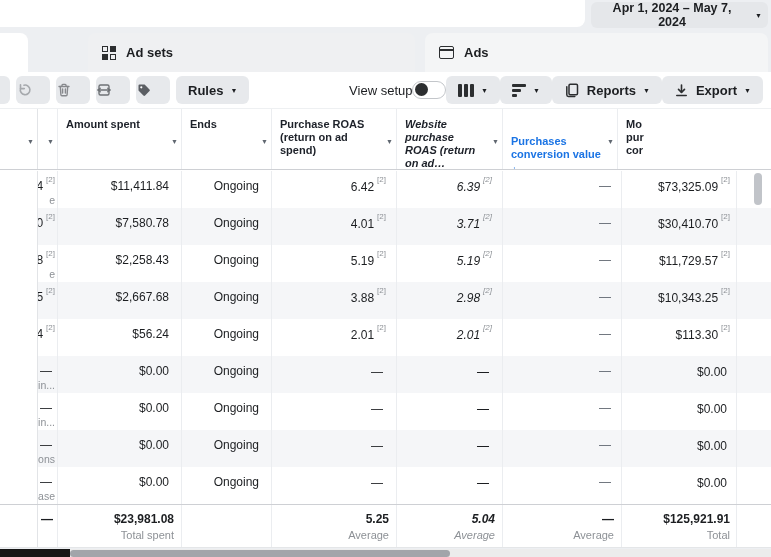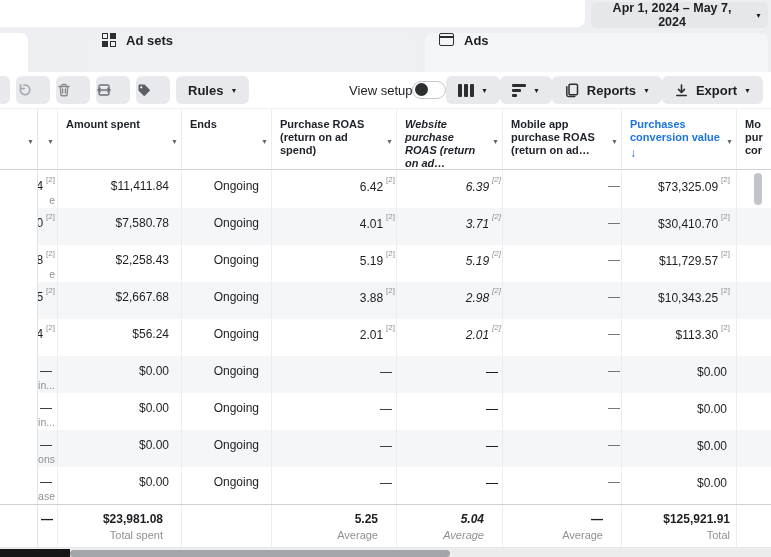--- a/index.html
+++ b/index.html
@@ -10,21 +10,21 @@
   .top-strip{position:absolute;left:0;top:0;width:633px;height:33px;background:#edeff2;}
   .search-bar{position:absolute;left:0;top:0;width:585px;height:27px;background:#fff;border-radius:0 0 8px 0;}
   .date-btn{position:absolute;left:591px;top:2px;width:177px;height:26px;background:#e5e7ea;border:none;
     border-radius:6px;display:flex;align-items:center;justify-content:center;gap:8px;cursor:pointer;}
   .date-btn .lbl{font-size:12.5px;font-weight:600;color:#1c1e21;}
   .caret{font-size:7px;color:#1c1e21;line-height:1;}
 
   
   .tabs-row{position:absolute;left:0;top:33px;width:771px;height:39px;}
   .tab-campaigns-remnant{position:absolute;left:0;top:0;width:28px;height:39px;background:#fff;border-radius:0 8px 0 0;}
-  .tab{position:absolute;top:0;height:39px;border-radius:8px 8px 0 0;display:flex;gap:10px;padding-left:14px;cursor:pointer;}
+  .tab{position:absolute;top:0;height:39px;border-radius:8px 8px 0 0;display:flex;align-items:center;gap:10px;padding-left:14px;cursor:pointer;}
   .tab-adsets{left:88px;width:327px;background:#eff0f2;}
   .tab-ads{left:425px;width:343px;background:#f4f5f6;}
   .tab-label{font-size:13px;font-weight:700;color:#1c1e21;}
   .grid-icon{display:grid;grid-template-columns:6px 6px;grid-template-rows:6px 6px;gap:2px;}
   .grid-icon i{display:block;border:1.5px solid #2c2e30;}
   .grid-icon i.f{background:#2c2e30;}
   .win-icon{display:block;width:15px;height:13px;border:1.5px solid #2c2e30;border-radius:2px;position:relative;}
   .win-icon:before{content:"";position:absolute;left:0;right:0;top:2px;height:1.5px;background:#2c2e30;}
 
   
@@ -63,38 +63,38 @@
   .ends{width:90px;}
   .proas{width:125px;}
   .wroas{width:106px;font-style:italic;}
   .mroas{width:119px;}
   .pcv{width:115px;}
   .last{width:34px;border-right:none;}
 
   .hcell{padding-top:9px;font-size:11px;font-weight:700;line-height:13px;color:#1d2129;}
   .hcell .htxt{padding-left:8px;padding-right:14px;}
   .hcell .sort{position:absolute;right:3px;top:26px;font-size:7px;color:#606770;}
-  .hcell.blue .htxt{color:#1b74e4;}
+  .hcell.blue .htxt{color:#1b74e4;margin-top:17px;}
   .hcell .arrow{display:block;color:#1b74e4;font-size:12px;font-weight:700;margin-top:3px;}
   .hcell.clip .htxt{padding-right:0;}
 
   .num{text-align:right;padding-top:8px;font-size:12px;color:#1c1e21;white-space:nowrap;}
-  .num{padding-right:1px;}
+  .num{padding-right:10px;}
   .amount.num{padding-right:12px;}
   .ends.num{padding-right:12px;}
   .pcv.num{padding-right:6px;}
   sup.fn{font-size:8px;color:#8d9196;margin-left:3px;position:relative;top:-4px;font-weight:400;}
   .c1 .clipline{display:flex;justify-content:flex-end;padding-right:2px;padding-top:8px;font-size:12px;white-space:nowrap;}
   .c1 .subline{display:flex;justify-content:flex-end;padding-right:2px;font-size:10.5px;color:#8d9196;white-space:nowrap;margin-top:1px;}
   .dash{color:#606770;}
 
   .fcell{padding-top:7px;text-align:right;font-size:12px;white-space:nowrap;}
   .fcell .fval{font-weight:700;color:#1c1e21;}
   .fcell .flab{display:block;font-size:11px;color:#8d9196;margin-top:3px;font-weight:400;}
-  .fcell{padding-right:18px;}
+  .fcell{padding-right:7px;}
   .fcell.amount{}
   .fcell.pcv{padding-right:6px;}
   .fcell.c1{padding-right:4px;}
 
   .vscroll-thumb{position:absolute;right:9px;top:101px;width:8px;height:32px;background:#c1c4c9;border-radius:4px;cursor:pointer;}
 
   
   .hscroll{position:absolute;left:0;top:549px;width:771px;height:8px;background:#ececec;}
   .hscroll .black-seg{position:absolute;left:0;top:0;width:70px;height:8px;background:#161616;}
   .hscroll .thumb{position:absolute;left:70px;top:0.5px;width:380px;height:7px;background:#a2a5aa;border-radius:4px;cursor:pointer;}
@@ -226,24 +226,20 @@
         <span class="sort">▼</span>
       </div>
       <div class="cell proas hcell">
         <div class="htxt">Purchase ROAS (return on ad spend)</div>
         <span class="sort">▼</span>
       </div>
       <div class="cell wroas hcell">
         <div class="htxt">Website purchase ROAS (return on ad…</div>
         <span class="sort">▼</span>
       </div>
-      <div class="cell mroas hcell">
-        <div class="htxt">Mobile app purchase ROAS (return on ad…</div>
-        <span class="sort">▼</span>
-      </div>
       <div class="cell pcv hcell blue">
         <div class="htxt">
           <span>Purchases conversion value</span>
           <span class="arrow">↓</span>
         </div>
         <span class="sort">▼</span>
       </div>
       <div class="cell last hcell clip">
         <div class="htxt">Mo pur cor</div>
       </div>

